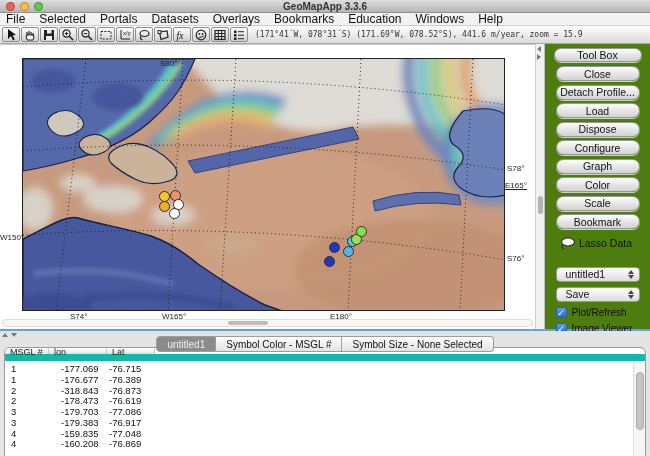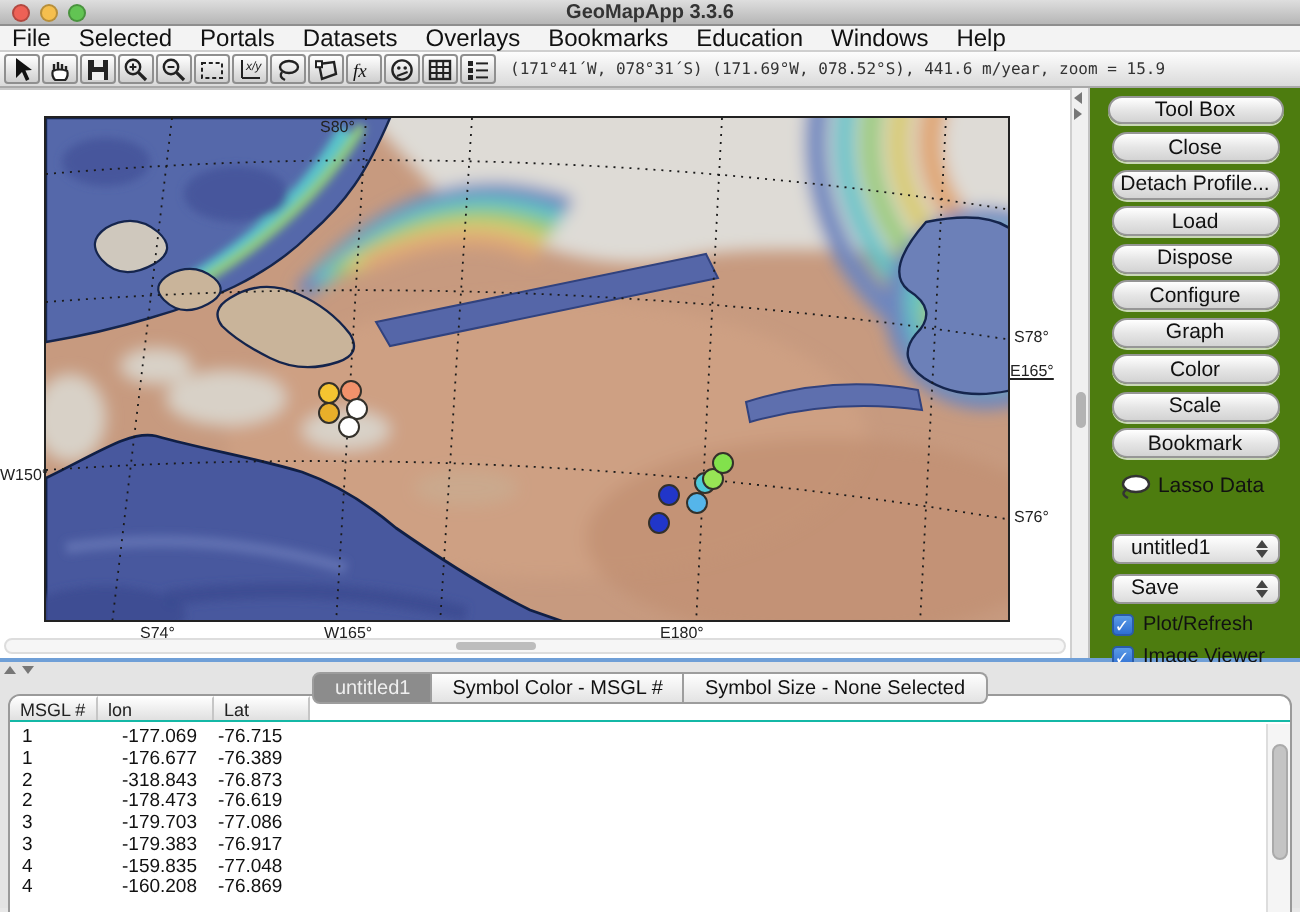--- a/index.html
+++ b/index.html
@@ -71,21 +71,21 @@
   #bottom-panel { position:relative; height:123px; background:#e4e4e4; }
   #bp-controls { position:absolute; left:2px; top:2px; display:flex; gap:3px; }
   #tab-bar { position:absolute; left:0; right:0; top:5px; display:flex; justify-content:center; z-index:3; }
   .tab { height:16px; display:flex; align-items:center; padding:0 10px; font-size:10px; color:#111;
     background:linear-gradient(#fefefe,#e3e3e3); border:1px solid #9d9d9d; border-left:none; }
   .tab:first-child { border-left:1px solid #9d9d9d; border-radius:4px 0 0 4px; }
   .tab:last-child { border-radius:0 4px 4px 0; }
   .tab.selected { background:#8c8c8c; color:#efefef; }
   #table-wrap { position:absolute; left:4px; right:4px; top:16px; bottom:-4px; background:#fff;
     border:1px solid #9a9a9a; border-radius:6px 6px 0 0; overflow:hidden; }
-  #table-header { display:flex; height:13px; border-bottom:1px solid #14b8a6; }
+  #table-header { display:flex; height:13px; border-bottom:7px solid #14b8a6; }
   .th { font-size:9px; color:#222; background:linear-gradient(#fdfdfd,#e0e0e0);
     border-right:1px solid #c6c6c6; border-top:1px solid #fff; padding-left:5px; display:flex; align-items:center; }
   .th:nth-child(1){ width:44px; } .th:nth-child(2){ width:58px; } .th:nth-child(3){ width:48px; }
   #table-body { padding-top:2px; }
   .tr { display:flex; height:10.8px; align-items:center; }
   .td { font-size:9.5px; color:#111; white-space:nowrap; }
   .td:nth-child(1){ width:44px; padding-left:6px; } .td:nth-child(2){ width:58px; padding-left:12px; } .td:nth-child(3){ width:48px; padding-left:2px; }
   #table-vscroll { position:absolute; right:0; top:14px; bottom:0; width:12px; background:#f5f5f5; border-left:1px solid #ddd; }
   #table-vthumb { position:absolute; left:1.5px; width:8px; top:10px; height:58px; border-radius:4px; background:#c4c4c4; border:1px solid #aaa; }
 </style>

